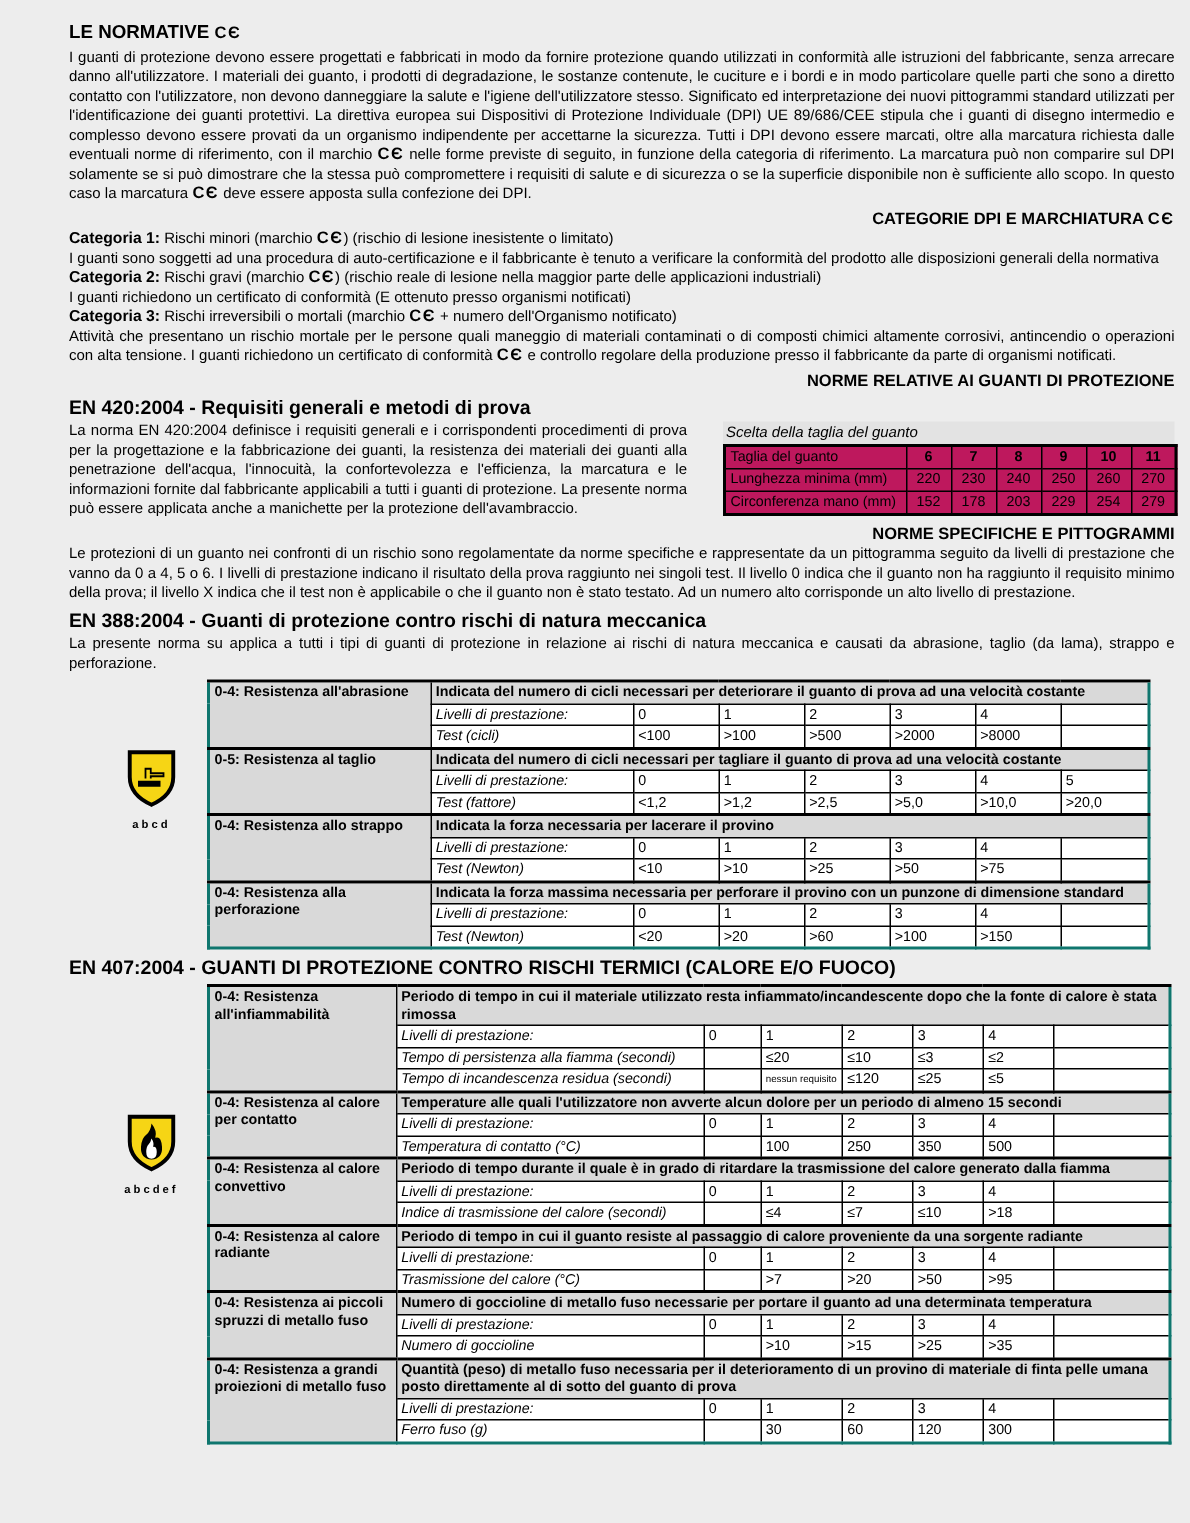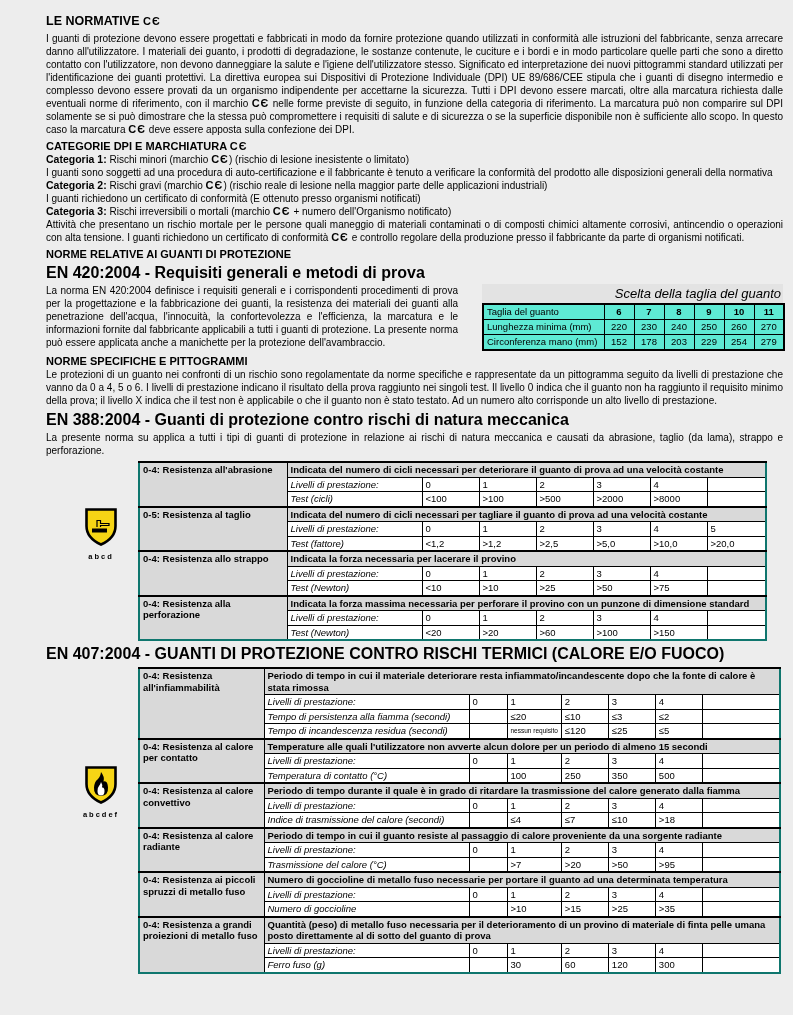--- a/index.html
+++ b/index.html
@@ -3,50 +3,50 @@
 <meta charset="utf-8">
 <style>
   html,body{margin:0;padding:0;}
   body{
     width:793px;height:1015px;background:#ededed;color:#000;
     font-family:"Liberation Sans",sans-serif;overflow:hidden;
   }
   .page{padding:14px 26px 0 30px;width:737px;margin-left:16px;}
   p{font-size:10px;line-height:13px;text-align:justify;margin:0;}
   .h1{font-size:12.5px;font-weight:bold;margin:0 0 4px 0;}
-  .h2{font-size:11px;font-weight:bold;margin:4px 0 1px 0;}
-  .h3{font-size:16px;font-weight:bold;margin:4px 0 2px 0;}
+  .h2{font-size:11px;font-weight:bold;margin:4px 0 1px 0;text-align:right;}
+  .h3{font-size:13px;font-weight:bold;margin:4px 0 2px 0;}
   .ce{font-weight:bold;letter-spacing:1px;font-size:11px;white-space:nowrap;}
   .cat{font-weight:bold;font-size:10.5px;}
   .catline{font-size:10px;line-height:13px;margin:0;}
 
   
   .twocol{display:flex;align-items:flex-start;}
   .twocol .left{width:412px;}
   .twocol .right{margin-left:auto;width:301px;}
-  .size-title{font-style:italic;font-size:13px;padding:2px 2px 2px 2px;background:#e3e3e3;text-align:right;}
-  .size-table{border-collapse:collapse;border:2px solid #000;background:#5eead4;table-layout:fixed;width:301px;}
+  .size-title{font-style:italic;font-size:10px;padding:2px 2px 2px 2px;background:#e3e3e3;}
+  .size-table{border-collapse:collapse;border:2px solid #000;background:#be185d;table-layout:fixed;width:301px;}
   .size-table td{border:1px solid #000;font-size:9.5px;line-height:12px;padding:1px 3px;text-align:center;overflow:hidden;white-space:nowrap;}
   .size-table td.slabel{text-align:left;}
   .size-table tr:first-child td:not(.slabel){font-weight:bold;}
 
   
   .norm-block{position:relative;margin-left:92px;margin-top:4px;}
   .norm-table{border-collapse:collapse;border:2px solid #0f766e;background:#fff;table-layout:fixed;}
   .norm-table td{border:1px solid #000;font-size:9.5px;line-height:11.5px;padding:1px 3px;overflow:hidden;}
   .norm-table td.gdesc,.norm-table td.glabel{background:#d9d9d9;font-weight:bold;}
   .norm-table td.glabel{vertical-align:top;}
   .norm-table td.rlabel{font-style:italic;white-space:nowrap;}
   .norm-table tr.gfirst td{border-top:2px solid #000;}
   .norm-table td.tiny{font-size:6.5px;line-height:11.5px;white-space:nowrap;}
 
   .pictogram{position:absolute;width:58px;text-align:center;}
   .pic-letters{font-size:7.5px;font-weight:bold;letter-spacing:2px;margin-top:1px;}
   .en388-pic{left:-66px;top:46px;}
-  .en407-pic{left:-66px;top:98px;}
+  .en407-pic{left:-66px;top:86px;}
 </style>
 </head>
 <body>
 
 <div class="page">
 
   <div class="h1">
     <span>LE NORMATIVE</span>
     <span class="ce">CЄ</span>
   </div>
@@ -252,21 +252,21 @@
           <col style="width:38px">
           <col style="width:47px">
           <col style="width:47px">
           <col style="width:47px">
           <col style="width:47px">
           <col style="width:78px">
         </colgroup>
       <tbody>
           <tr class="gfirst">
             <td class="glabel" rowspan="4">0-4: Resistenza all'infiammabilità</td>
-            <td class="gdesc" colspan="7">Periodo di tempo in cui il materiale deteriorare resta infiammato/incandescente dopo che la fonte di calore è stata rimossa</td>
+            <td class="gdesc" colspan="7">Periodo di tempo in cui il materiale utilizzato resta infiammato/incandescente dopo che la fonte di calore è stata rimossa</td>
           </tr>
       <tr>
             <td class="rlabel">Livelli di prestazione:</td>
             <td>0</td>
             <td>1</td>
             <td>2</td>
             <td>3</td>
             <td>4</td>
             <td></td>
           </tr>

